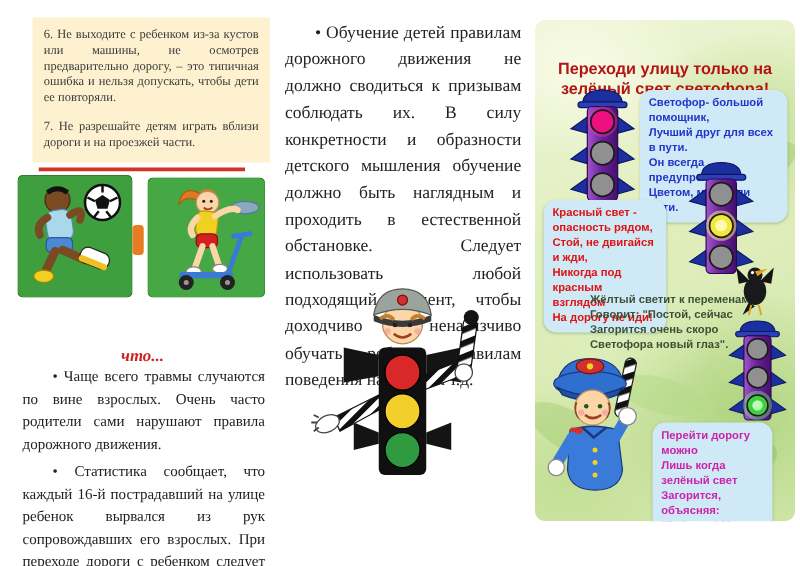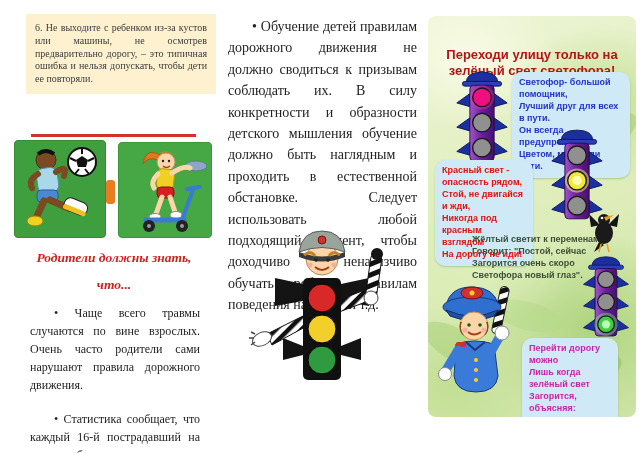--- a/index.html
+++ b/index.html
@@ -23,21 +23,21 @@
   .parents-heading{
     position:absolute;left:10px;top:244px;width:208px;text-align:center;
     font-family:"Liberation Serif",serif;font-weight:bold;font-style:italic;
     color:#cc2222;font-size:13.5px;line-height:2.0;
   }
   .left-bullets{
     position:absolute;left:14px;top:288px;width:202px;
     font-family:"Liberation Serif",serif;font-size:12px;line-height:1.5;
     color:#222;text-align:justify;
   }
-  .left-bullets p{margin:16px;text-indent:24px;}
+  .left-bullets p{margin:4px;text-indent:24px;}
   
   .mid-par{
     position:absolute;left:228px;top:16px;width:189px;
     font-family:"Liberation Serif",serif;font-size:14px;line-height:1.53;
     color:#222;text-align:justify;text-indent:24px;margin:0;
   }
   .mid-figure{position:absolute;left:247px;top:228px;width:150px;height:170px;}
   
   .right-panel{
     position:absolute;left:428px;top:16px;width:208px;height:401px;
@@ -92,20 +92,21 @@
     <pattern id="batonPat" patternUnits="userSpaceOnUse" width="10" height="10" patternTransform="rotate(60)">
       <rect width="10" height="10" fill="#ffffff"></rect>
       <rect width="5" height="10" fill="#111111"></rect>
     </pattern>
   </defs>
 </svg>
 
 <div>
   <div class="tips-box">
     <p>6. Не выходите с ребенком из-за кустов или машины, не осмотрев предварительно дорогу, – это типичная ошибка и нельзя допускать, чтобы дети ее повторяли.</p>
+    <p>7. Не разрешайте детям играть вблизи дороги и на проезжей части.</p>
   </div>
   <div class="red-divider"></div>
 
   <div class="illu illu-boy">
     <svg width="92" height="98" viewBox="0 0 92 98">
       <rect x="0" y="0" width="92" height="98" rx="5" fill="#3f9f3f" stroke="#2a7a2a"></rect>
       <circle cx="68" cy="22" r="14" fill="#ffffff" stroke="#111" stroke-width="2"></circle>
       <polygon points="68,16 74,20 72,27 64,27 62,20" fill="#111"></polygon>
       <path d="M68,8 L68,14 M56,18 L62,21 M80,18 L74,21 M61,34 L65,29 M75,34 L71,29" stroke="#111" stroke-width="2" fill="none"></path>
       <path d="M22,14 Q32,6 42,14 Q38,10 32,10 Q26,10 22,14 Z" fill="#111"></path>
@@ -146,21 +147,21 @@
       <path d="M69,47 L82,45" stroke="#3a7ad4" stroke-width="4" stroke-linecap="round"></path>
       <circle cx="31" cy="84" r="6" fill="#222"></circle>
         <circle cx="31" cy="84" r="2" fill="#999"></circle>
       <circle cx="64" cy="84" r="6" fill="#222"></circle>
         <circle cx="64" cy="84" r="2" fill="#999"></circle>
     </svg>
   </div>
   <div class="orange-block"></div>
 
   <div class="parents-heading">
-    <span>Родители должны знать,</span><br>
+    <br>
     <span>что...</span>
   </div>
 
   <div class="left-bullets">
     <p>•  Чаще всего травмы случаются по вине взрослых. Очень часто родители сами нарушают правила дорожного движения.</p>
     <p>•  Статистика сообщает, что каждый 16-й пострадавший на улице ребенок вырвался из рук сопровождавших его взрослых. При переходе дороги с ребенком следует крепко держать его.</p>
   </div>
 </div>
 
 <div>

